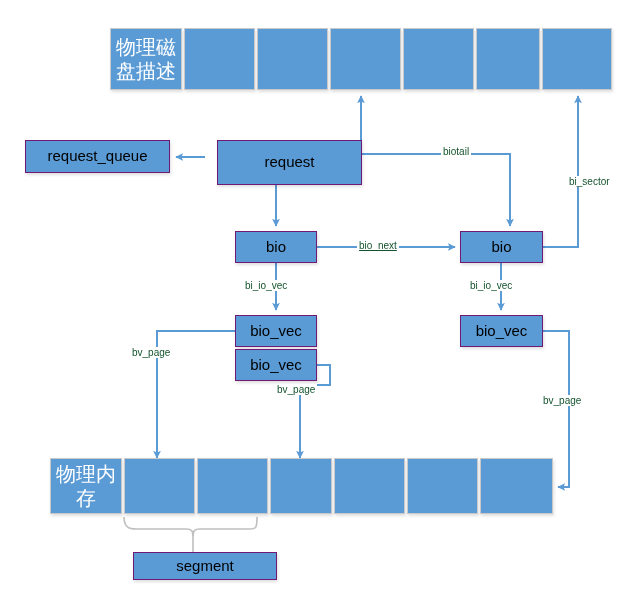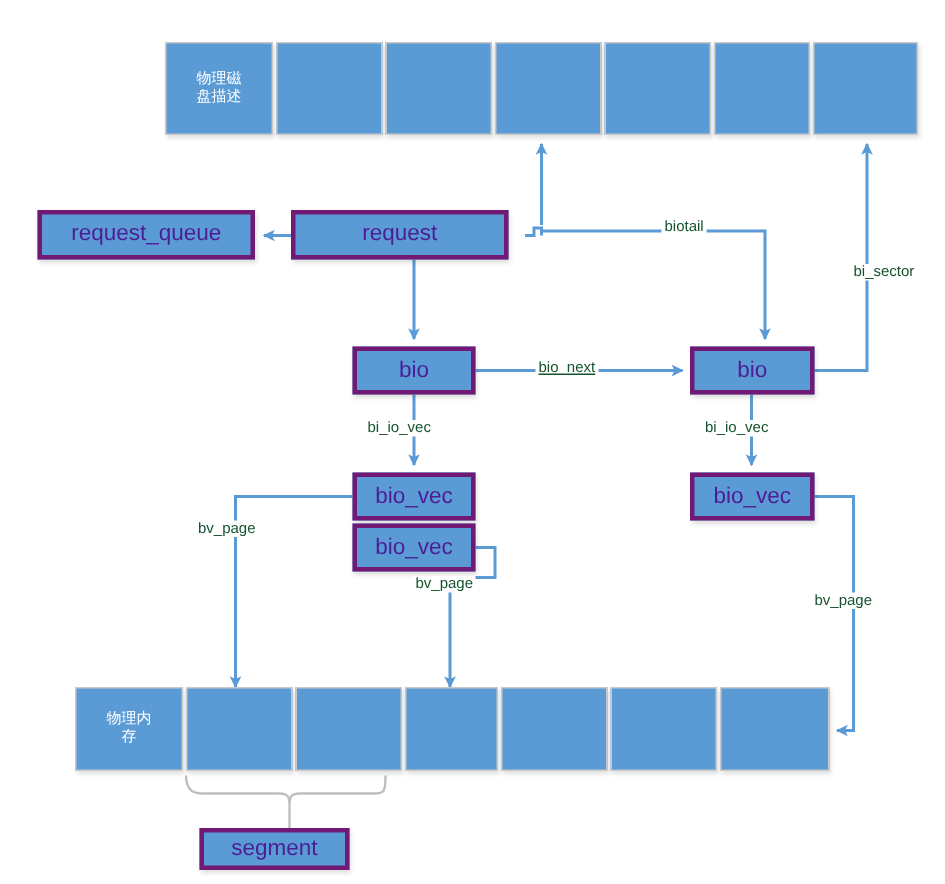--- a/index.html
+++ b/index.html
@@ -3,43 +3,43 @@
 <meta charset="utf-8">
 <style>
   html,body{margin:0;padding:0;background:#ffffff;}
   body{width:630px;height:589px;font-family:"Liberation Sans","DejaVu Sans",sans-serif;}
   #stage{position:relative;width:630px;height:589px;overflow:hidden;background:#fff;}
   svg#wires{position:absolute;left:0;top:0;width:630px;height:589px;}
 
   .box{
     position:absolute;
     background:#5b9bd5;
-    border:3px solid #701a75;
+    border:1px solid #701a75;
     box-sizing:border-box;
-    color:#4c1d95;
+    color:#000000;
     display:flex;
     align-items:center;
     justify-content:center;
     text-align:center;
     font-size:15px;
     line-height:1.25;
     box-shadow:1px 2px 3px rgba(0,0,0,0.13);
     z-index:3;
     white-space:pre-line;
   }
   .cell{
     position:absolute;
     background:#5b9bd5;
     border:1px solid #c9c9c9;
     box-sizing:border-box;
     z-index:3;
     box-shadow:1px 2px 3px rgba(0,0,0,0.13);
   }
   .cell.lbl{
-    color:#fff;font-size:10px;display:flex;align-items:center;justify-content:center;
+    color:#fff;font-size:20px;display:flex;align-items:center;justify-content:center;
     text-align:center;white-space:pre-line;line-height:1.2;
   }
   .edge-label{
     position:absolute;
     color:#14532d;
     font-size:10px;
     background:#ffffff;
     padding:0 2px;
     z-index:4;
     white-space:nowrap;
@@ -91,39 +91,39 @@
   <div class="cell lbl" style="left:110px;top:28px;width:72px;height:62px;">物理磁
 盘描述</div>
   <div class="cell" style="left:184px;top:28px;width:71px;height:62px;"></div>
   <div class="cell" style="left:257px;top:28px;width:71px;height:62px;"></div>
   <div class="cell" style="left:330px;top:28px;width:71px;height:62px;"></div>
   <div class="cell" style="left:403px;top:28px;width:71px;height:62px;"></div>
   <div class="cell" style="left:476px;top:28px;width:64px;height:62px;"></div>
   <div class="cell" style="left:542px;top:28px;width:70px;height:62px;"></div>
 
   <div class="box" style="left:25px;top:140px;width:145px;height:33px;">request_queue</div>
-  <div class="box" style="left:194px;top:140px;width:145px;height:33px;">request</div>
+  <div class="box" style="left:217px;top:140px;width:145px;height:45px;">request</div>
 
   <div class="box" style="left:235px;top:231px;width:82px;height:32px;">bio</div>
   <div class="box" style="left:460px;top:231px;width:83px;height:32px;">bio</div>
 
   <div class="box" style="left:235px;top:315px;width:82px;height:32px;">bio_vec</div>
   <div class="box" style="left:235px;top:349px;width:82px;height:32px;">bio_vec</div>
   <div class="box" style="left:460px;top:315px;width:83px;height:32px;">bio_vec</div>
 
   <div class="cell lbl" style="left:50px;top:458px;width:72px;height:56px;">物理内
 存</div>
   <div class="cell" style="left:124px;top:458px;width:71px;height:56px;"></div>
   <div class="cell" style="left:197px;top:458px;width:71px;height:56px;"></div>
   <div class="cell" style="left:270px;top:458px;width:62px;height:56px;"></div>
   <div class="cell" style="left:334px;top:458px;width:71px;height:56px;"></div>
   <div class="cell" style="left:407px;top:458px;width:71px;height:56px;"></div>
   <div class="cell" style="left:480px;top:458px;width:73px;height:56px;"></div>
 
-  <div class="box" style="left:133px;top:552px;width:100px;height:28px;">segment</div>
+  <div class="box" style="left:133px;top:552px;width:144px;height:28px;">segment</div>
 
   <div class="edge-label" style="left:441px;top:146px;">biotail</div>
   <div class="edge-label" style="left:546px;top:176px;margin-left:21px;">bi_sector</div>
   <div class="edge-label" style="left:357px;top:240px;text-decoration:underline;">bio_next</div>
   <div class="edge-label" style="left:243px;top:280px;">bi_io_vec</div>
   <div class="edge-label" style="left:468px;top:280px;">bi_io_vec</div>
   <div class="edge-label" style="left:130px;top:347px;">bv_page</div>
   <div class="edge-label" style="left:275px;top:384px;">bv_page</div>
   <div class="edge-label" style="left:541px;top:395px;">bv_page</div>
 

